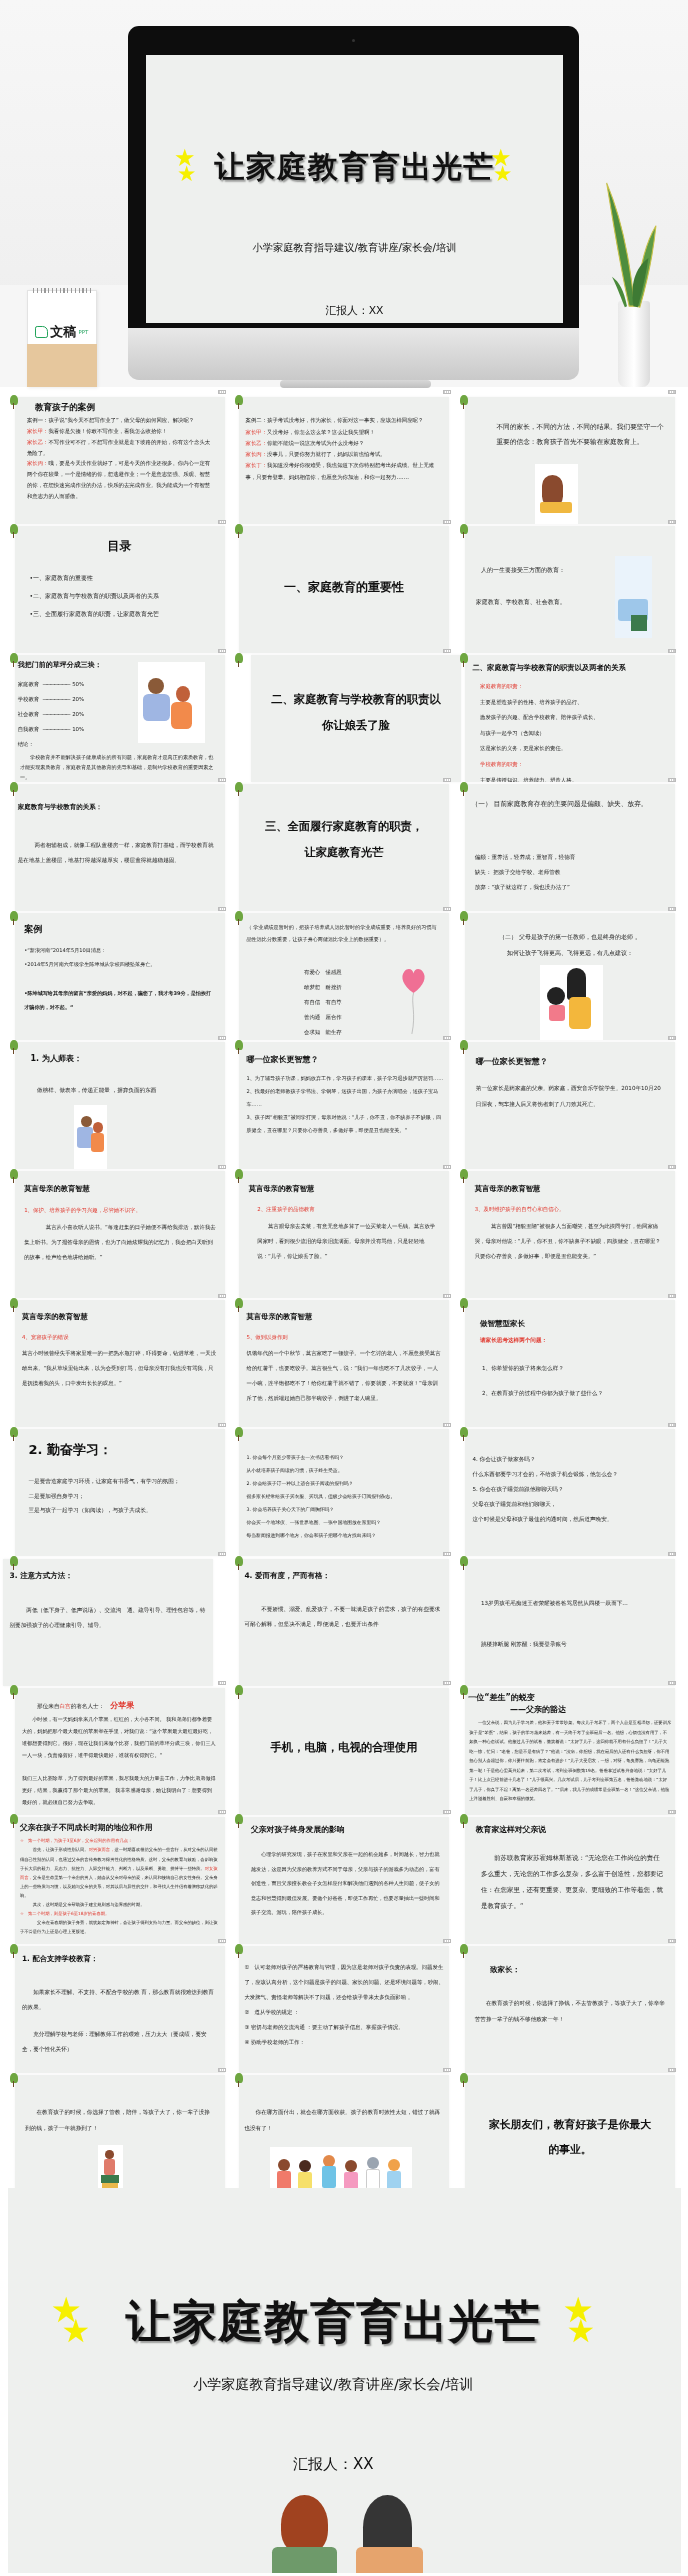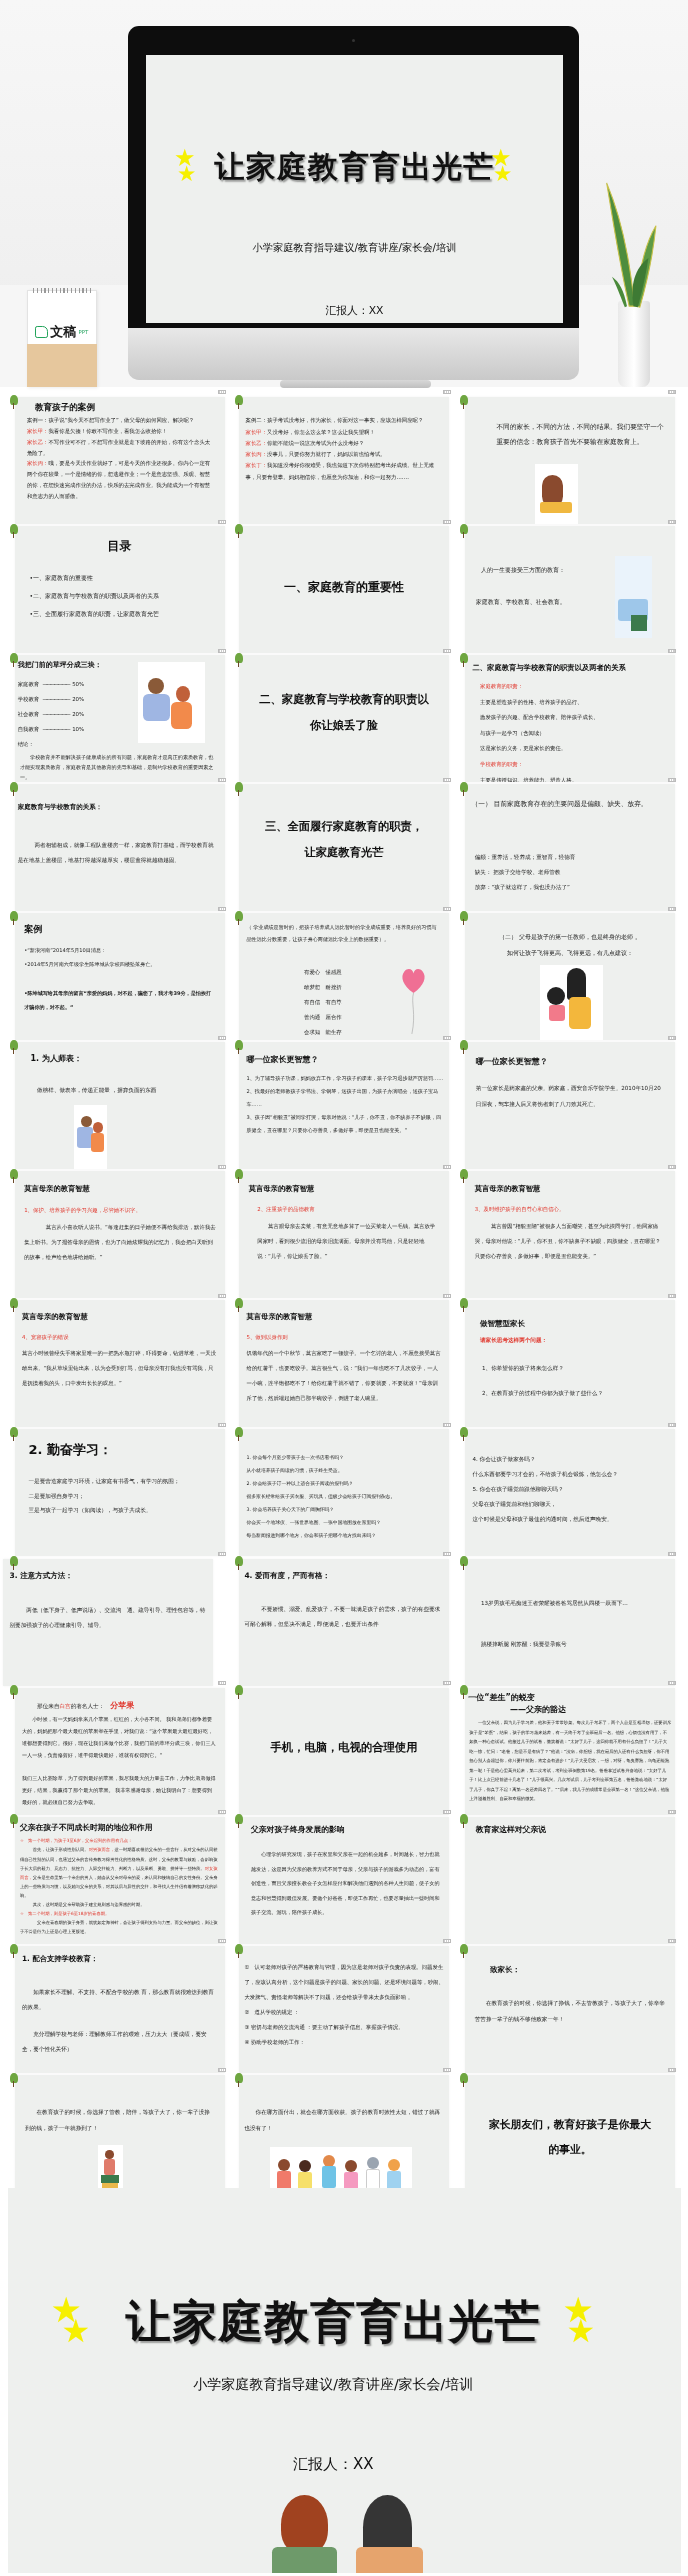--- a/index.html
+++ b/index.html
@@ -147,21 +147,21 @@
     <div>结论：</div>
   </div>
   <div class="p s-small" style="left:5.4px;top:97px;width:194px;font-size:5.1px;line-height:10.2px;text-indent:2em;">学校教育并不能解决孩子健康成长的所有问题，家庭教育才是真正的素质教育，也才能实现素质教育，家庭教育是其他教育的先导和基础，是制约学校教育的重要因素之一。</div>
   <div class="illus" style="left:123px;top:6.5px;width:67px;height:81px;">
     <div style="position:absolute;left:10.8px;top:16px;width:16px;height:16px;border-radius:50%;background:#8a5a38;"></div>
     <div style="position:absolute;left:5.4px;top:32px;width:27px;height:27px;border-radius:5.4px;background:#9fb6e3;"></div>
     <div style="position:absolute;left:38px;top:24px;width:14px;height:16px;border-radius:50%;background:#c0603a;"></div>
     <div style="position:absolute;left:33px;top:40px;width:21.5px;height:27px;border-radius:5.4px;background:#f28a4b;"></div>
   </div>
 </div>
-<div class="slide" style="left:239px;top:655px;">
+<div class="slide" style="left:251px;top:655px;">
   <div class="center-title" style="top:33px;font-size:11.3px;">二、家庭教育与学校教育的职责以</div>
   <div class="center-title" style="top:59px;font-size:11.3px;">你让娘丢了脸</div>
 </div>
 <div class="slide" style="left:465px;top:655px;">
   <div class="p s-title" style="left:7.5px;top:7.5px;font-size:7.3px;">二、家庭教育与学校教育的职责以及两者的关系</div>
   <div class="p s-small" style="left:15px;top:24px;line-height:15.6px;">
     <div class="red">家庭教育的职责：</div>
     <div>主要是塑造孩子的性格、培养孩子的品行、</div>
     <div>激发孩子的兴趣、配合学校教育、陪伴孩子成长、</div>
     <div>与孩子一起学习（含阅读）</div>
@@ -349,20 +349,21 @@
     <div class="red">☆　第二个时期，则是孩子6至18岁的青春期。</div>
     <div style="text-indent:4em;">父亲在青春期的孩子身旁，就犹如定海神针，会让孩子得到支持与力量。而父亲的缺位，则让孩子不管是行为上还是心理上更叛逆。</div>
   </div>
 </div>
 <div class="slide" style="left:239px;top:1817px;">
   <div class="p s-title" style="left:12px;top:6.5px;font-size:7.8px;">父亲对孩子终身发展的影响</div>
   <div class="p s-small" style="left:12px;top:30px;width:189px;font-size:5.1px;line-height:14.5px;text-indent:2em;">心理学的研究发现，孩子在家里和父亲在一起的机会越多，时间越长，智力也就越发达，这是因为父亲的教养方式不同于母亲，父亲与孩子的游戏多为动态的，富有创造性，而且父亲擅长教会子女怎样应付和解决他们遇到的各种人生问题，使子女的意志和智慧得到最佳发展。要做个好爸爸，即使工作再忙，也要尽量抽出一些时间和孩子交流、游玩，陪伴孩子成长。</div>
 </div>
 <div class="slide" style="left:465px;top:1817px;">
   <div class="p s-title" style="left:10.8px;top:6.5px;font-size:7.8px;">教育家这样对父亲说</div>
+  <div class="p s-text" style="left:16px;top:33px;width:183px;font-size:6.5px;line-height:16px;text-indent:2em;">前苏联教育家苏霍姆林斯基说：“无论您在工作岗位的责任多么重大，无论您的工作多么复杂，多么富于创造性，您都要记住：在您家里，还有更重要、更复杂、更细致的工作等着您，就是教育孩子。”</div>
 </div>
 
 <div class="slide" style="left:14.5px;top:1946px;">
   <div class="p s-title" style="left:7.5px;top:7.5px;font-size:7.3px;">1. 配合支持学校教育：</div>
   <div class="p s-small" style="left:7.5px;top:39px;width:195px;font-size:5.6px;line-height:15px;text-indent:2em;">如果家长不理解、不支持、不配合学校的教 育，那么教育就很难达到教育的效果。</div>
   <div class="p s-small" style="left:7.5px;top:81px;width:195px;font-size:5.6px;line-height:15px;text-indent:2em;">充分理解学校与老师：理解教师工作的艰难，压力太大（要成绩，要安全，要个性化关怀）</div>
 </div>
 <div class="slide" style="left:239px;top:1946px;">
   <div class="p s-small" style="left:5.4px;top:14px;width:200px;font-size:5.4px;line-height:15px;">
     <div>①　认可老师对孩子的严格教育与管理，因为这是老师对孩子负责的表现。问题发生了，应该认真分析，这个问题是孩子的问题、家长的问题、还是环境问题等，吵闹、大发脾气、责怪老师等解决不了问题，还会给孩子带来太多负面影响 。</div>

